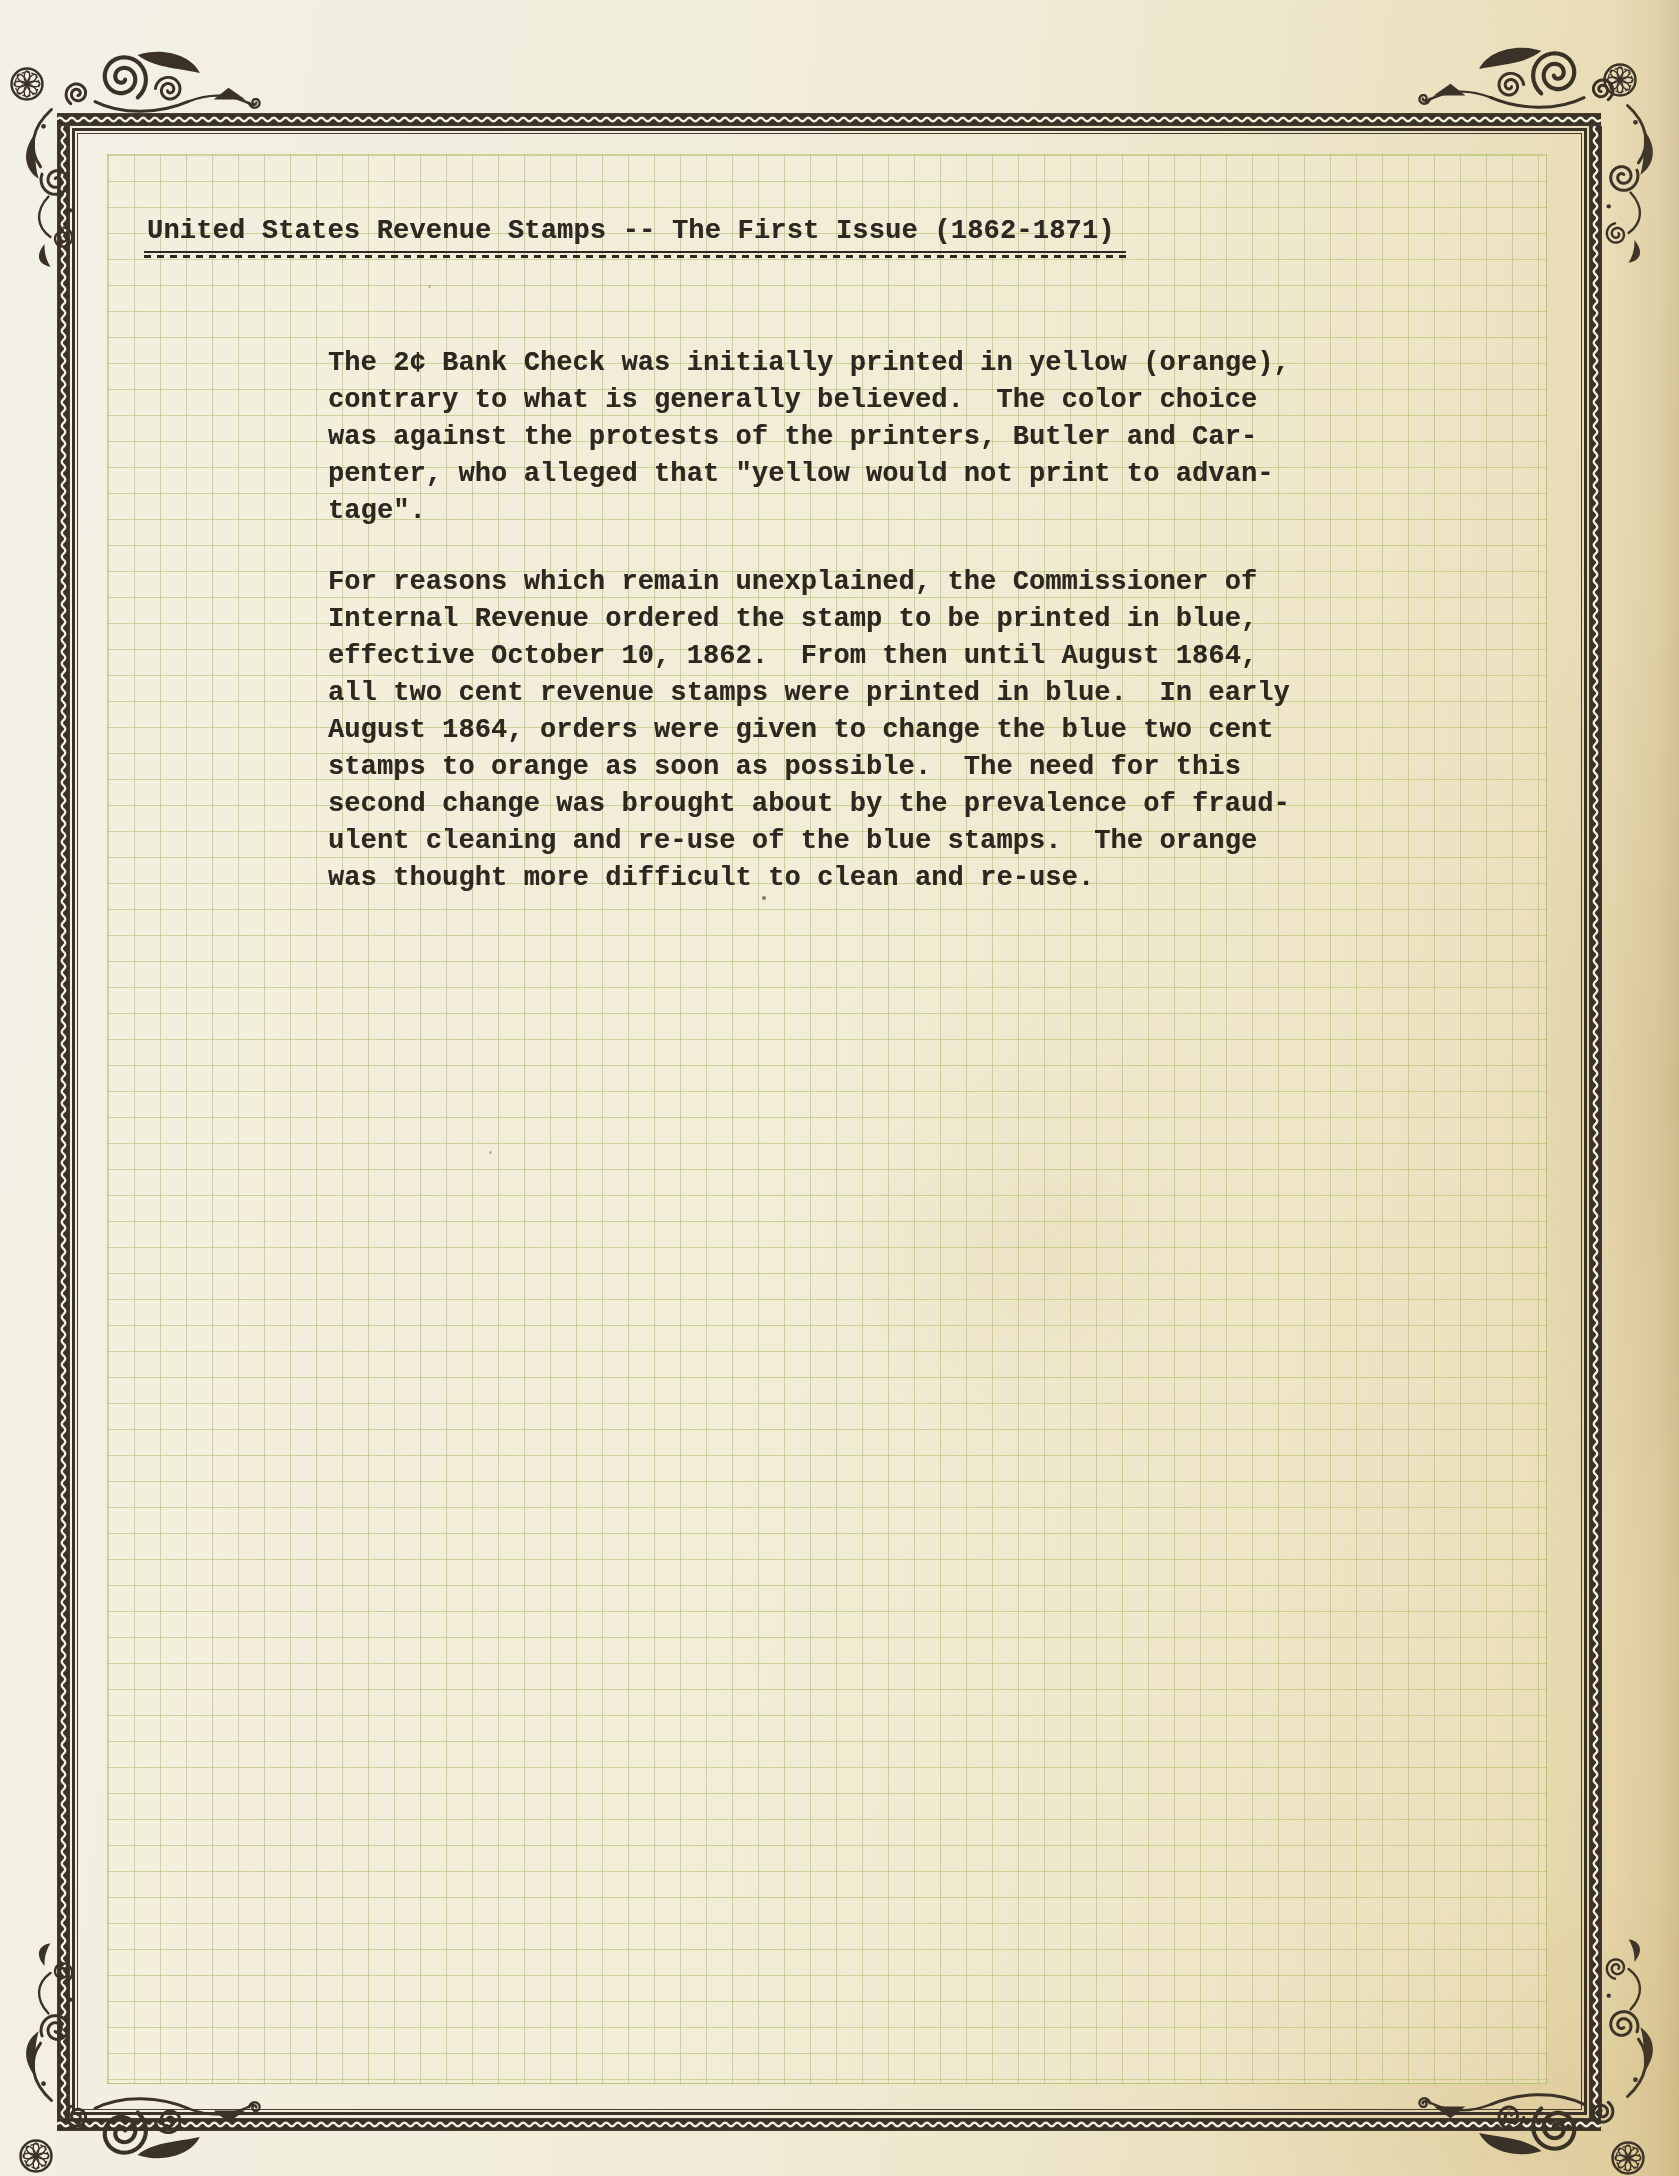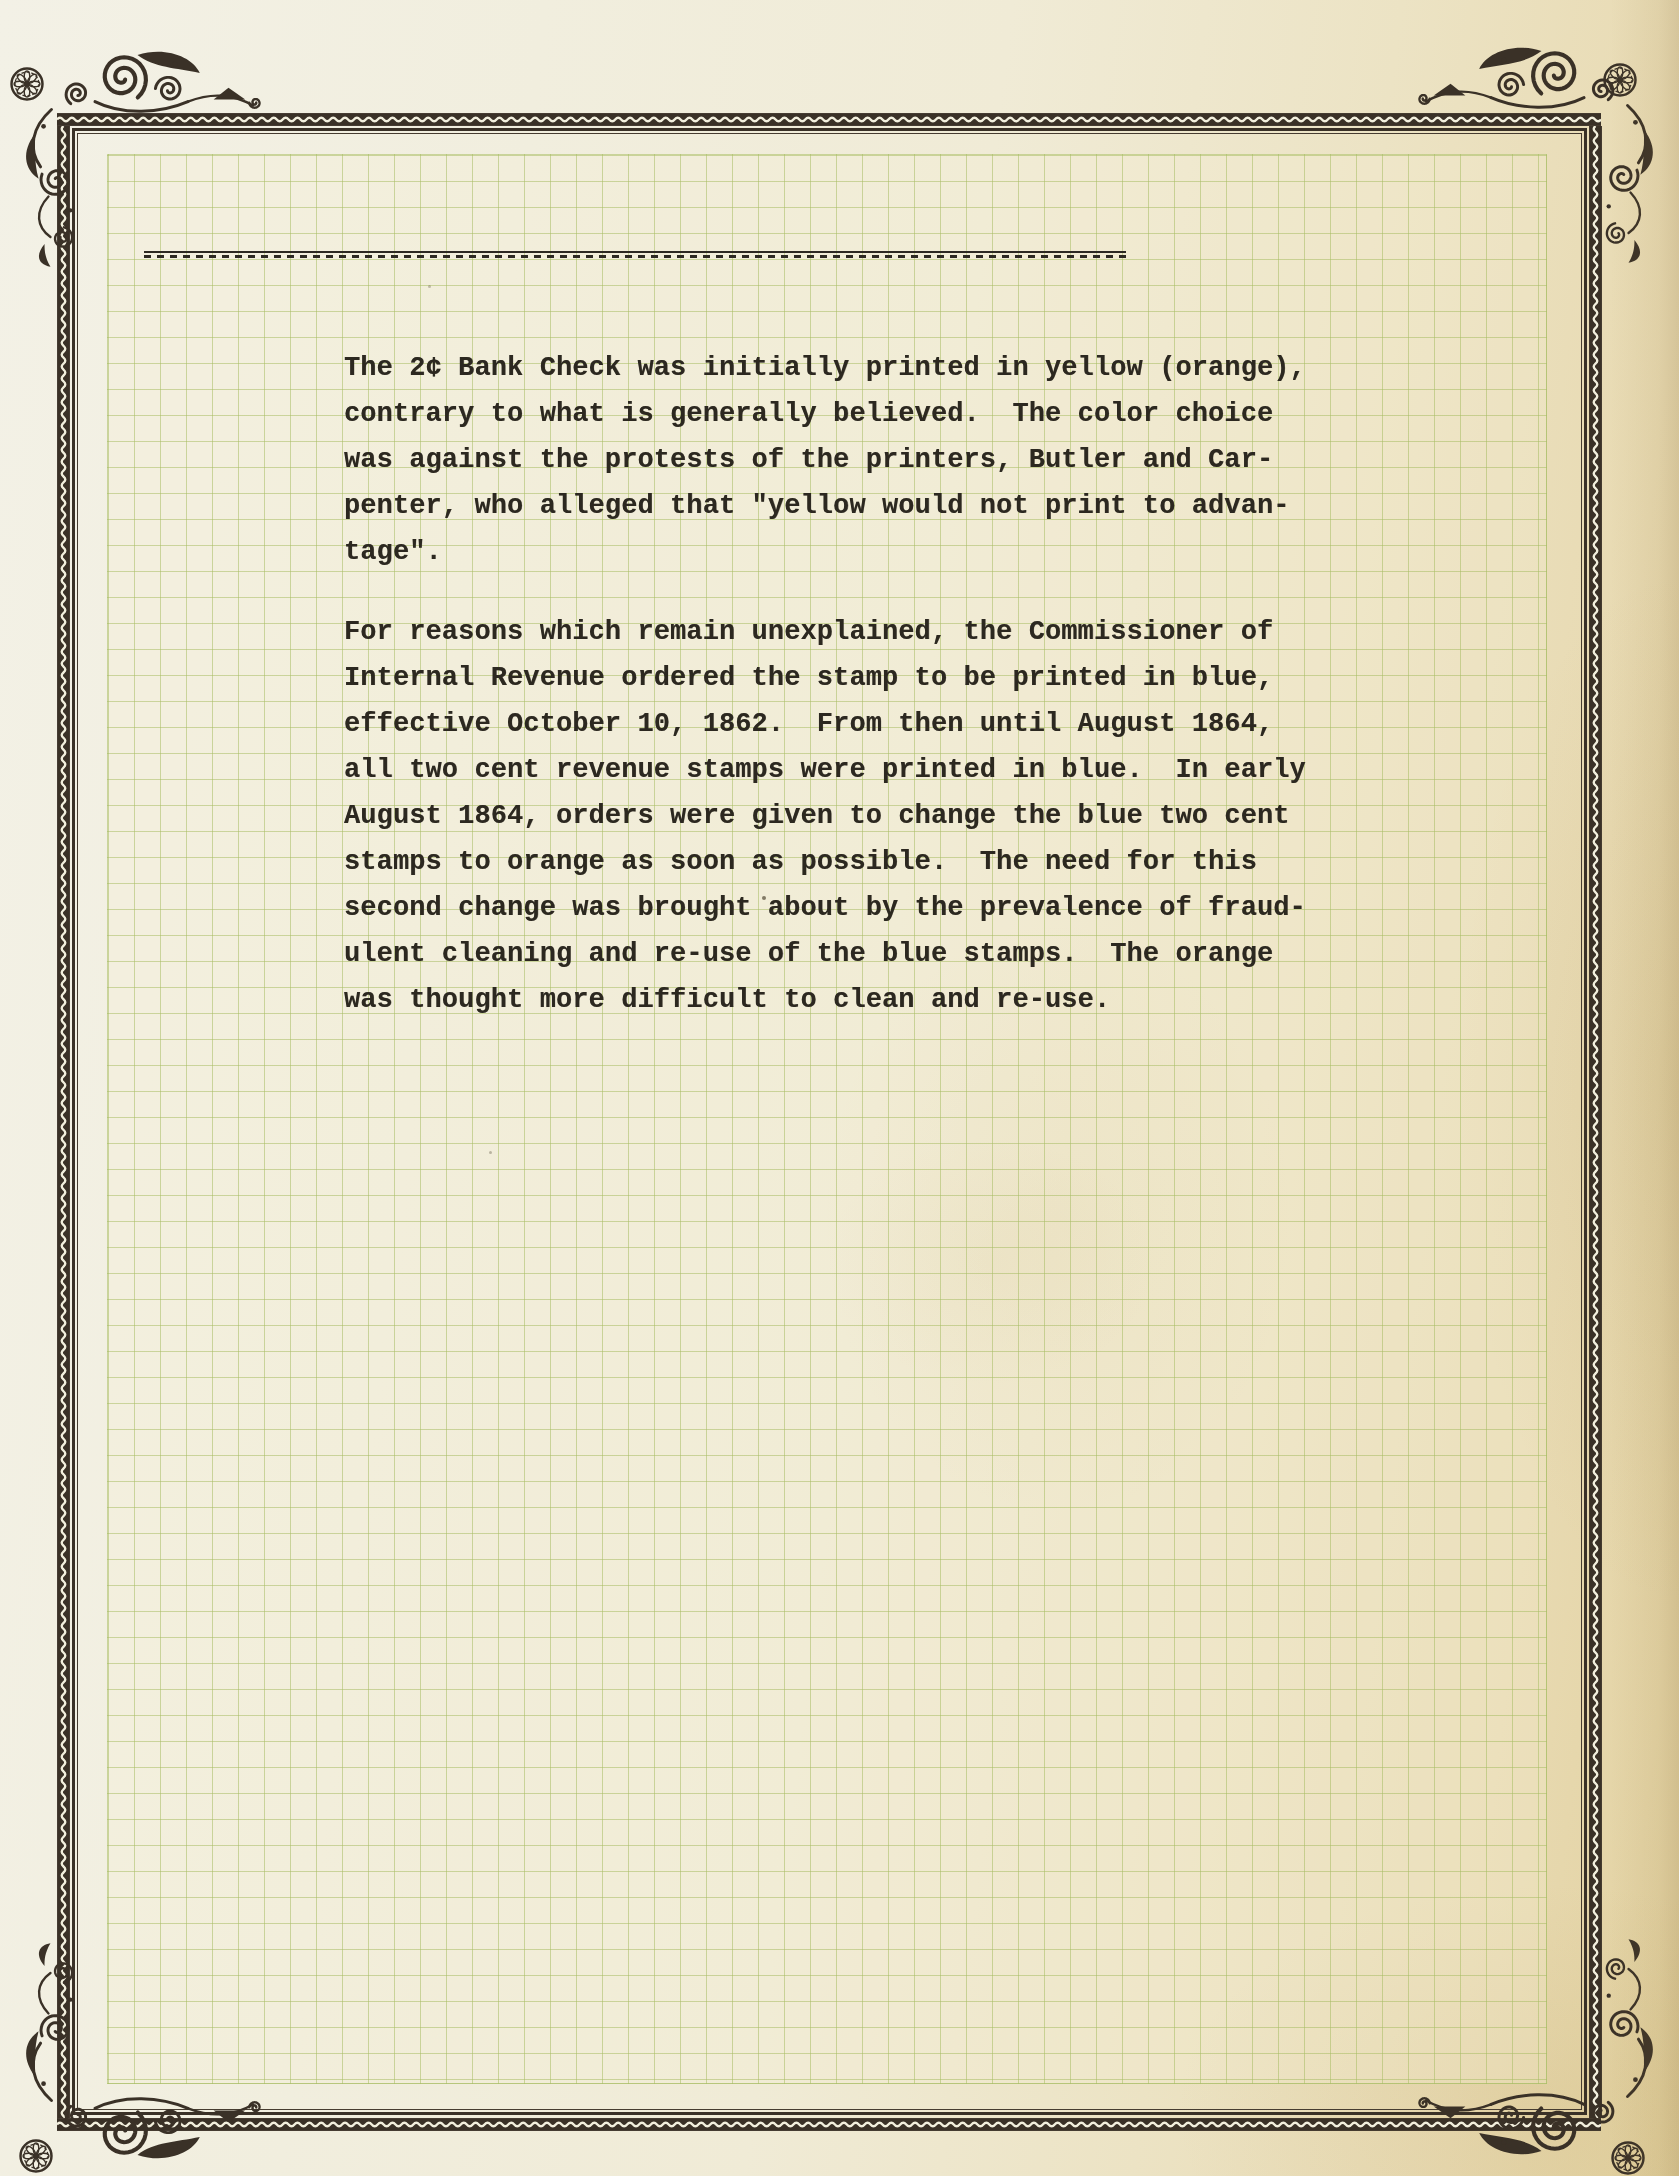--- a/index.html
+++ b/index.html
@@ -36,21 +36,21 @@
   .fst{fill:none;stroke:#3a3127;stroke-linecap:round;}
   .w4{stroke-width:4.2;} .w3{stroke-width:3;} .w2{stroke-width:2.4;}
   .ffill{fill:#3a3127;stroke:none;}
   
   .title{position:absolute;left:147px;top:214px;font-size:27px;font-weight:bold;line-height:34px;
     color:#2d2922;white-space:pre;letter-spacing:0.2px;text-shadow:0.3px 0.3px 0.4px rgba(45,41,34,0.5);}
   .title-underline-solid{position:absolute;left:144px;top:251px;width:982px;height:2.2px;background:#2d2922;}
   .title-underline-dashed{position:absolute;left:144px;top:255px;width:982px;height:2.8px;
     background:repeating-linear-gradient(90deg,#2d2922 0 7px, transparent 7px 13px);}
   .textblock{position:absolute;left:328px;top:345px;width:980px;}
-  .textblock p{margin:0 0 34px 16px;font-size:27px;font-weight:bold;line-height:46px;color:#2c2820;
+  .textblock p{margin:0 0 34px 0;font-size:27px;font-weight:bold;line-height:37px;color:#2c2820;
     white-space:pre-wrap;letter-spacing:0.1px;text-shadow:0.3px 0.3px 0.4px rgba(44,40,32,0.45);}
   .speck{position:absolute;border-radius:50%;background:rgba(70,60,42,0.65);}
 </style>
 </head>
 <body>
 
 <div class="page">
 
   <div class="stains"></div>
 
@@ -199,20 +199,21 @@
       <ellipse cx="20" cy="12.2" rx="2.9" ry="5.8" fill="none" stroke="#3a3127" stroke-width="1.5" transform="rotate(45 20 20)"></ellipse>
       <ellipse cx="20" cy="12.2" rx="2.9" ry="5.8" fill="none" stroke="#3a3127" stroke-width="1.5" transform="rotate(90 20 20)"></ellipse>
       <ellipse cx="20" cy="12.2" rx="2.9" ry="5.8" fill="none" stroke="#3a3127" stroke-width="1.5" transform="rotate(135 20 20)"></ellipse>
       <ellipse cx="20" cy="12.2" rx="2.9" ry="5.8" fill="none" stroke="#3a3127" stroke-width="1.5" transform="rotate(180 20 20)"></ellipse>
       <ellipse cx="20" cy="12.2" rx="2.9" ry="5.8" fill="none" stroke="#3a3127" stroke-width="1.5" transform="rotate(225 20 20)"></ellipse>
       <ellipse cx="20" cy="12.2" rx="2.9" ry="5.8" fill="none" stroke="#3a3127" stroke-width="1.5" transform="rotate(270 20 20)"></ellipse>
       <ellipse cx="20" cy="12.2" rx="2.9" ry="5.8" fill="none" stroke="#3a3127" stroke-width="1.5" transform="rotate(315 20 20)"></ellipse>
   <circle cx="20" cy="20" r="2.4" fill="#3a3127"></circle>
     </svg>
 
+  <div class="title">United States Revenue Stamps -- The First Issue (1862-1871)</div>
   <div class="title-underline-solid"></div>
   <div class="title-underline-dashed"></div>
 
   <div class="textblock">
     <p>The 2¢ Bank Check was initially printed in yellow (orange),
 contrary to what is generally believed.  The color choice
 was against the protests of the printers, Butler and Car-
 penter, who alleged that "yellow would not print to advan-
 tage".</p>
     <p>For reasons which remain unexplained, the Commissioner of

